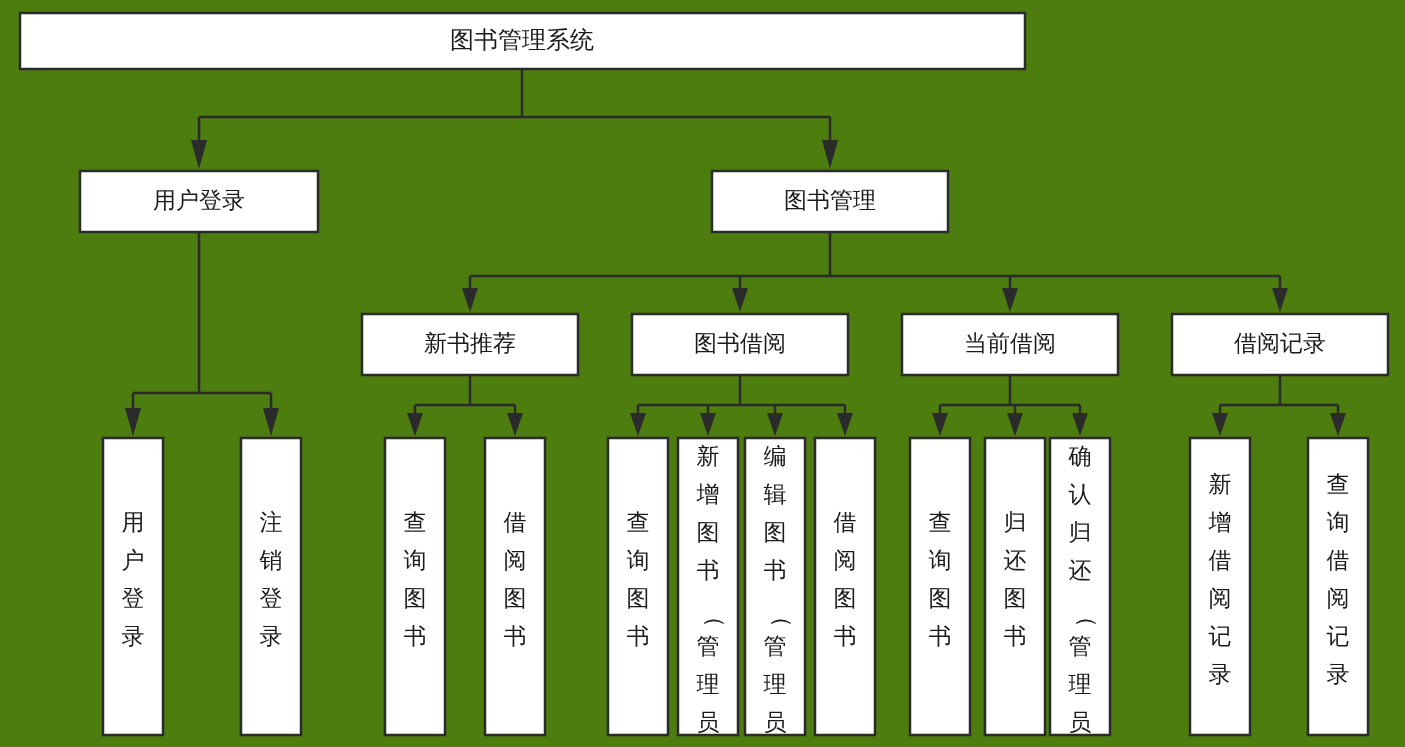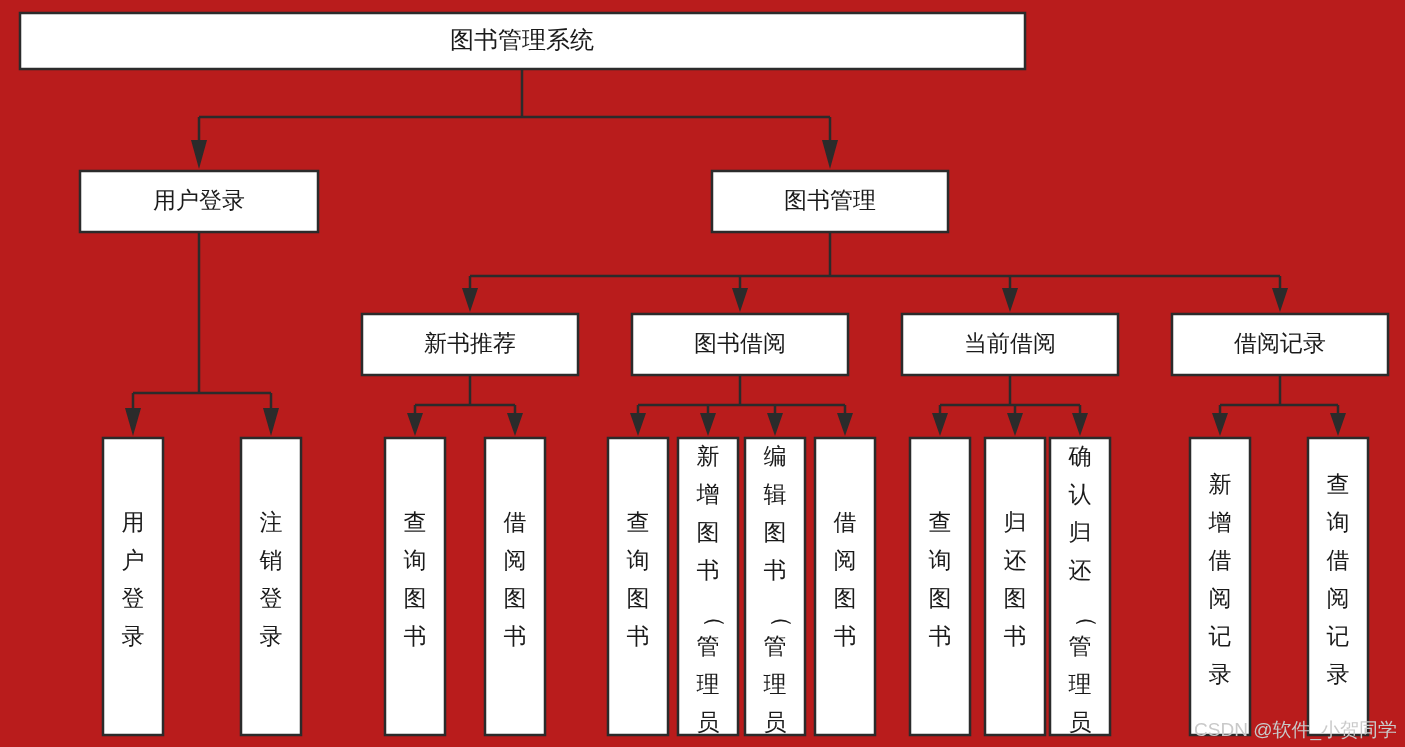--- a/index.html
+++ b/index.html
@@ -7,21 +7,21 @@
     padding: 0;
     background: #ffffff;
   }
   body {
     font-family: "Liberation Sans", "DejaVu Sans", sans-serif;
   }
   #diagram-root {
     position: relative;
     width: 1405px;
     height: 747px;
-    background: #b91c1c;
+    background: #4d7c0f;
     overflow: hidden;
   }
   svg#flowchart {
     position: absolute;
     left: 0;
     top: 0;
     width: 1405px;
     height: 747px;
     display: block;
   }
@@ -279,14 +279,13 @@
           <text class="leaf-label" x="1338" y="529.5">询</text>
           <text class="leaf-label" x="1338" y="567.5">借</text>
           <text class="leaf-label" x="1338" y="605.5">阅</text>
           <text class="leaf-label" x="1338" y="643.5">记</text>
           <text class="leaf-label" x="1338" y="681.5">录</text>
         </g>
       </g>
 
   </svg>
 
-  <div class="watermark">CSDN @软件_小贺同学</div>
 </div>
 
 </body></html>

